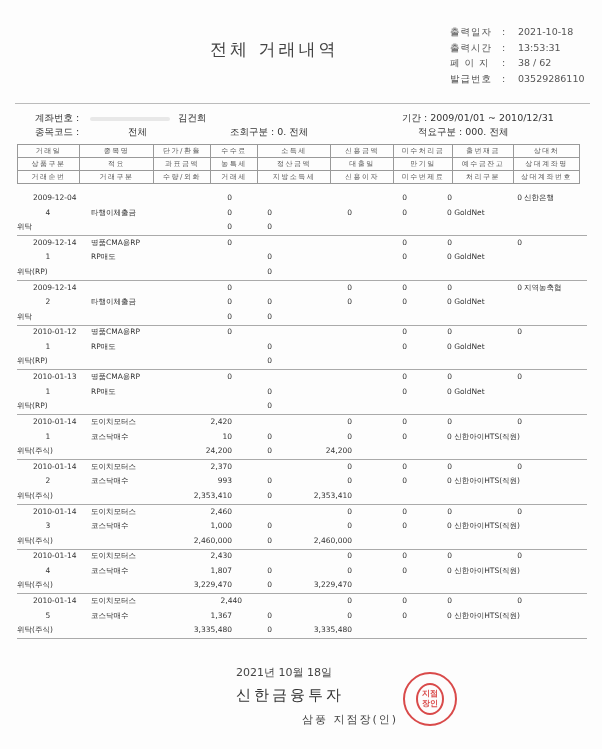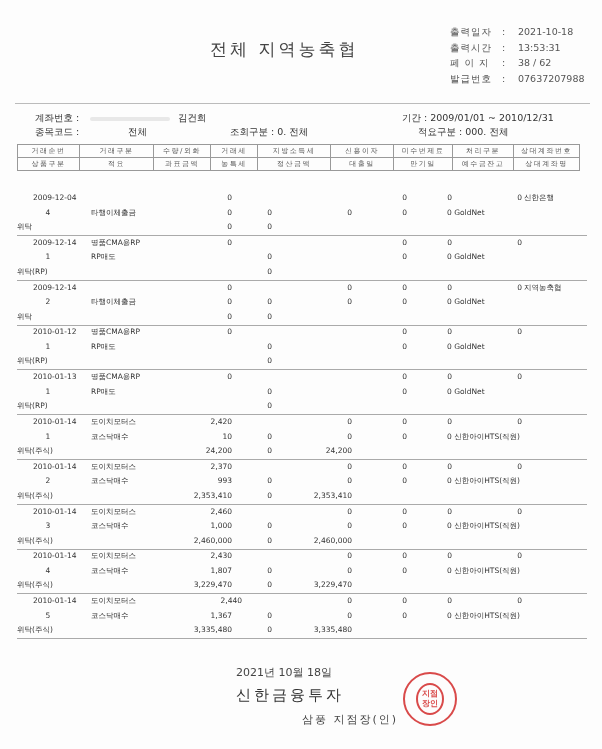--- a/index.html
+++ b/index.html
@@ -24,42 +24,42 @@
   .stamp { left:403px; top:672px; width:54px; height:54px; border-radius:50%; border:2px solid #d94a4a;
            box-sizing:border-box; display:flex; align-items:center; justify-content:center; }
   .stamp .inner { width:24px; height:28px; border:2px solid #d94a4a; border-radius:50%;
                   color:#d94a4a; font-size:8px; font-weight:bold; display:flex; flex-direction:column;
                   align-items:center; justify-content:center; line-height:10px; }
   .blur { position:absolute; height:4px; background:#e8e8e8; border-radius:2px; }
 </style>
 </head>
 <body>
 
-<div class="abs title">전체 지역농축협</div>
+<div class="abs title">전체 거래내역</div>
 
 <div class="abs meta">
   <div class="row">
       <span class="k">출력일자</span>
       <span class="c">:</span>
       <span>2021-10-18</span>
     </div>
   <div class="row">
       <span class="k">출력시간</span>
       <span class="c">:</span>
       <span>13:53:31</span>
     </div>
   <div class="row">
       <span class="k">페 이 지</span>
       <span class="c">:</span>
       <span>38 / 62</span>
     </div>
   <div class="row">
       <span class="k">발급번호</span>
       <span class="c">:</span>
-      <span>07637207988</span>
+      <span>03529286110</span>
     </div>
 </div>
 
 <div class="abs hr" style="top:103px;"></div>
 
 <div class="abs info" style="left:35px; top:112px;">계좌번호 :</div>
 <div class="abs blur" style="left:90px; top:117px; width:80px;"></div>
 <div class="abs info" style="left:178px; top:112px;">김건희</div>
 <div class="abs info" style="left:35px; top:126px;">종목코드 :</div>
 <div class="abs info" style="left:128px; top:126px;">전체</div>
@@ -73,42 +73,53 @@
       <col style="width:74px">
       <col style="width:57px">
       <col style="width:47px">
       <col style="width:73px">
       <col style="width:63px">
       <col style="width:59px">
       <col style="width:61px">
       <col style="width:66px">
   </colgroup>
   <tbody>
-  <tr>
-    <td>거래순번</td>
-        <td>거래구분</td>
-        <td>수량/외화</td>
-        <td>거래세</td>
-        <td>지방소득세</td>
-        <td>신용이자</td>
-        <td>미수변제료</td>
-        <td>처리구분</td>
-        <td>상대계좌번호</td>
+      <tr>
+    <td>거래일</td>
+        <td>종목명</td>
+        <td>단가/환율</td>
+        <td>수수료</td>
+        <td>소득세</td>
+        <td>신용금액</td>
+        <td>미수처리금</td>
+        <td>출번재금</td>
+        <td>상대처</td>
   </tr>
   <tr>
     <td>상품구분</td>
         <td>적요</td>
         <td>과표금액</td>
         <td>농특세</td>
         <td>정산금액</td>
         <td>대출일</td>
         <td>만기일</td>
         <td>예수금잔고</td>
         <td>상대계좌명</td>
   </tr>
+  <tr>
+    <td>거래순번</td>
+        <td>거래구분</td>
+        <td>수량/외화</td>
+        <td>거래세</td>
+        <td>지방소득세</td>
+        <td>신용이자</td>
+        <td>미수변제료</td>
+        <td>처리구분</td>
+        <td>상대계좌번호</td>
+  </tr>
 </tbody>
   </table>
 
 <div id="records">
     <div class="rec" style="top: 191px;">
       <div class="cell" style="left: 16px; width: 60px; top: 0px;">2009-12-04</div>
       <div class="cell" style="left: 74px; width: 80px; top: 0px;"></div>
       <div class="cell r" style="left: 160px; width: 55px; top: 0px;">0</div>
       <div class="cell r" style="left: 215px; width: 40px; top: 0px;"></div>
       <div class="cell r" style="left: 265px; width: 70px; top: 0px;"></div>

